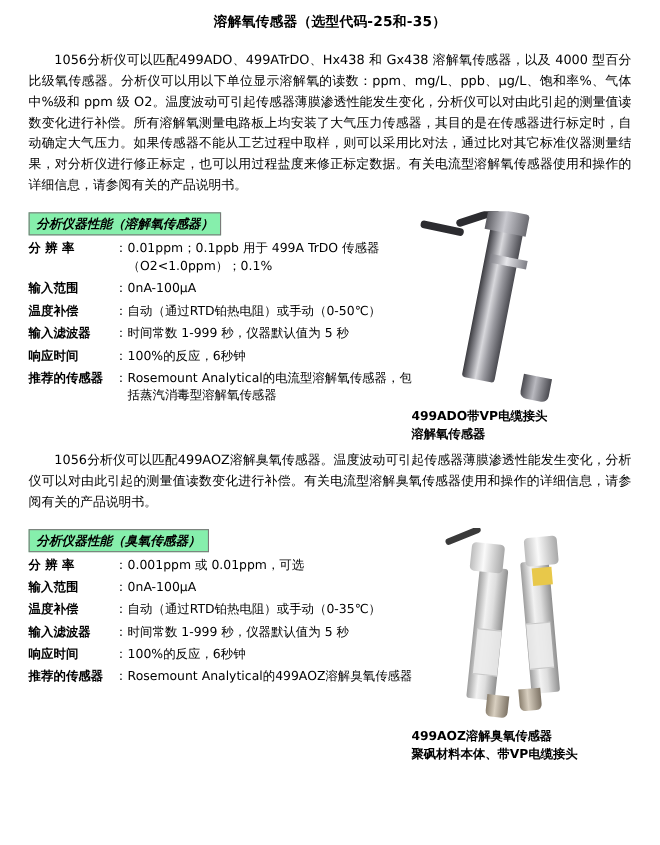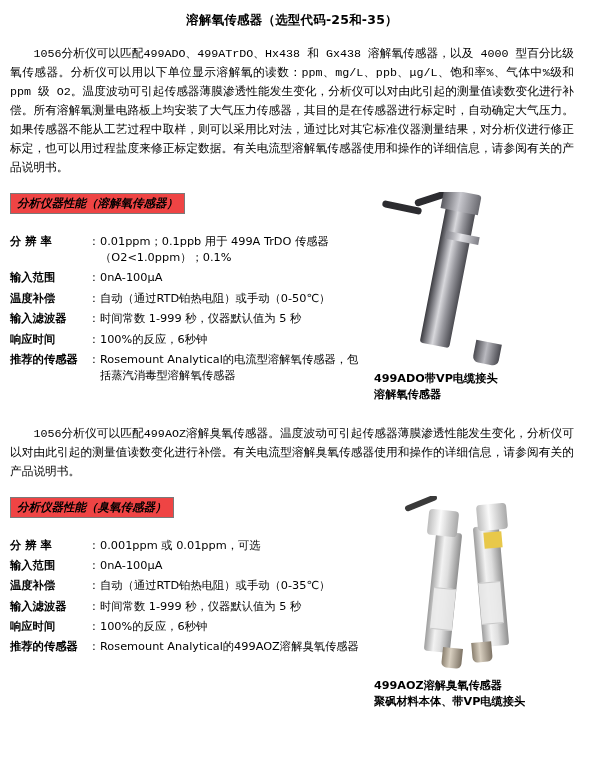--- a/index.html
+++ b/index.html
@@ -12,53 +12,52 @@
     background: #ffffff;
     font-family: "DejaVu Sans", "Liberation Sans", sans-serif;
     color: #000000;
     overflow: hidden;
   }
   .page {
     position: relative;
     width: 600px;
     height: 768px;
     box-sizing: border-box;
-    padding: 10px 26px 0 10px;
+    padding: 10px 26px 0 26px;
   }
   .section-title {
     text-align: center;
     font-weight: bold;
     font-size: 12.5px;
     letter-spacing: 0.2px;
     margin: 2px 0 10px 0;
   }
   .para {
     font-size: 11.7px;
     line-height: 1.62;
     text-align: justify;
     text-indent: 2em;
     margin: 16px 0 4px 0;
-    font-family: Liberation Mono, monospace;
   }
   .block {
     position: relative;
     margin-top: 14px;
   }
   .spec-wrap {
     width: 355px;
   }
   .spec-head {
     display: inline-block;
-    background: #ef4444;
+    background: #86efac;
     border: 1px solid #7a7a7a;
     font-weight: bold;
     font-style: italic;
     font-size: 11.5px;
     padding: 2px 6px 2px 6px;
-    margin-bottom: 18px;
+    margin-bottom: 2px;
   }
   table.spec {
     border-collapse: collapse;
     width: 100%;
     font-size: 11.3px;
   }
   table.spec td {
     vertical-align: top;
     padding: 2px 0 2px 0;
     line-height: 1.45;

